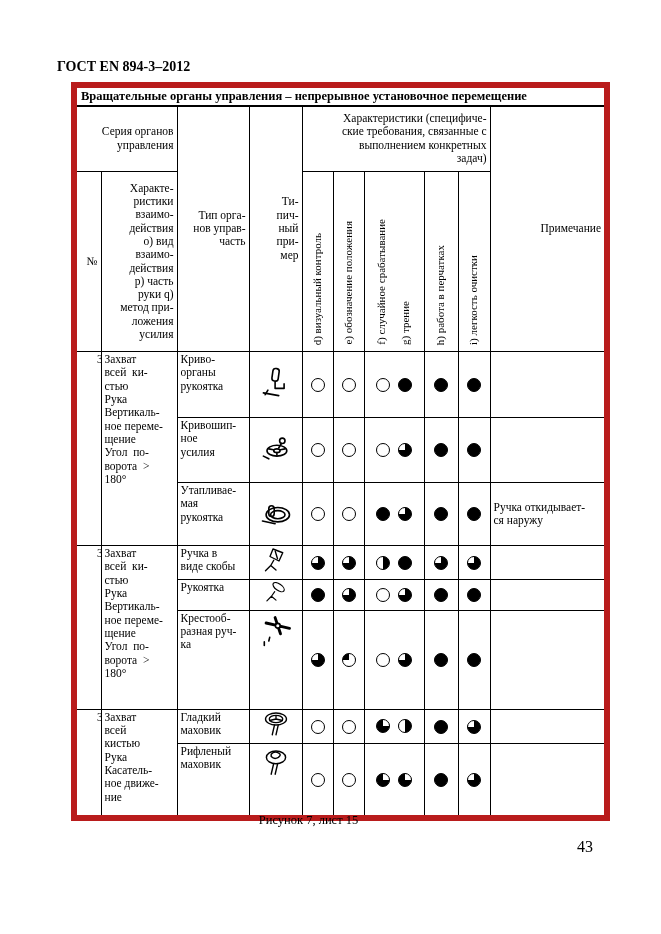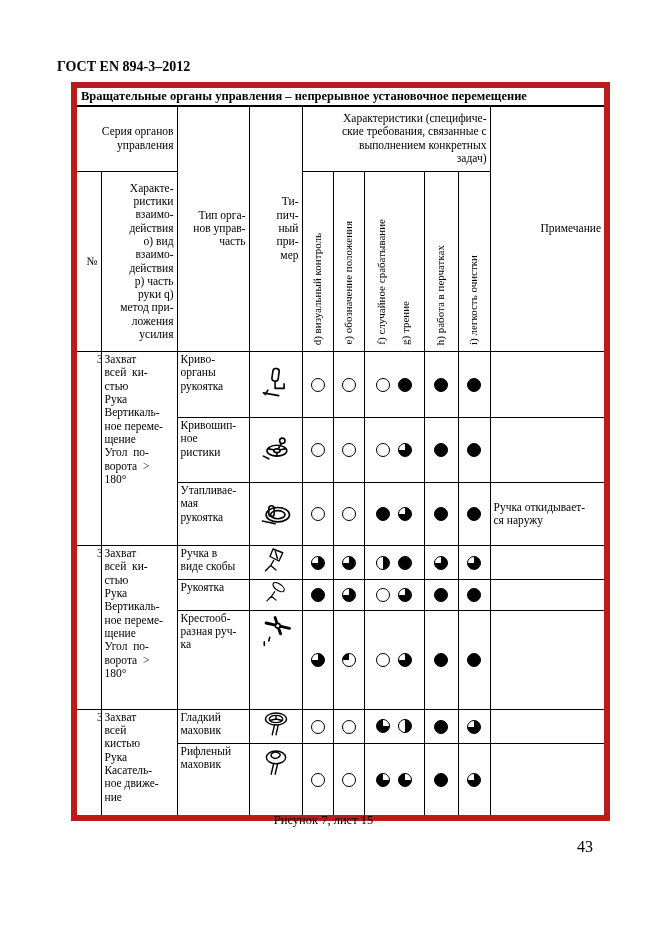--- a/index.html
+++ b/index.html
@@ -34,21 +34,21 @@
   .c-0{background:#fff;}
   .c-100{background:#000;}
   .c-75tl{background:conic-gradient(#000 0 270deg,#fff 270deg 360deg);}
   .c-75tr{background:conic-gradient(#fff 0 90deg,#000 90deg 360deg);}
   .c-50r{background:conic-gradient(#000 0 180deg,#fff 180deg 360deg);}
   .c-25tl{background:conic-gradient(from 270deg,#000 0 90deg,#fff 90deg 360deg);}
   .icon-cell{vertical-align:middle;text-align:center;padding:0;}
   .icon-top{vertical-align:top;padding-top:3px;}
   .note-cell{vertical-align:middle;text-align:left;}
   .num-cell{text-align:center;padding-left:20px;font-family:Liberation Serif, serif;}
-  .caption{position:absolute;left:57px;top:813px;width:533px;text-align:center;font-size:12.5px;}
+  .caption{position:absolute;left:42px;top:813px;width:533px;text-align:center;font-size:12.5px;}
   .page-num{position:absolute;right:68px;top:838px;font-size:16px;}
   svg.pict{stroke:#000;fill:none;stroke-width:1.8;stroke-linecap:round;stroke-linejoin:round;}
 </style>
 </head>
 <body>
 
 <div class="doc-header">ГОСТ EN 894-3–2012</div>
 
 <table class="gost">
   <colgroup>
@@ -152,21 +152,21 @@
             <span class="ball c-100"></span>
           </div>
         </td>
     <td class="mark-cell"><span class="ball c-100"></span></td>
     <td class="mark-cell"><span class="ball c-100"></span></td>
     <td class="note-cell pre"></td>
   </tr>
   <tr style="height:65px">
     <td class="pre">Кривошип-
 ное
-ристики</td>
+усилия</td>
     <td class="icon-cell">
       <svg class="pict" width="36" height="36" viewBox="0 0 40 40">
         <ellipse cx="21" cy="23" rx="11" ry="6"></ellipse>
             <ellipse cx="21" cy="23" rx="3.5" ry="2"></ellipse>
         <circle cx="27" cy="12" r="3"></circle>
             <path d="M26 15 l-3 5"></path>
         <path d="M12 21 l5 1 M30 21 l-5 1 M21 25 l0 3"></path>
             <path d="M6 29 l6 3"></path>
       </svg>
     </td>

